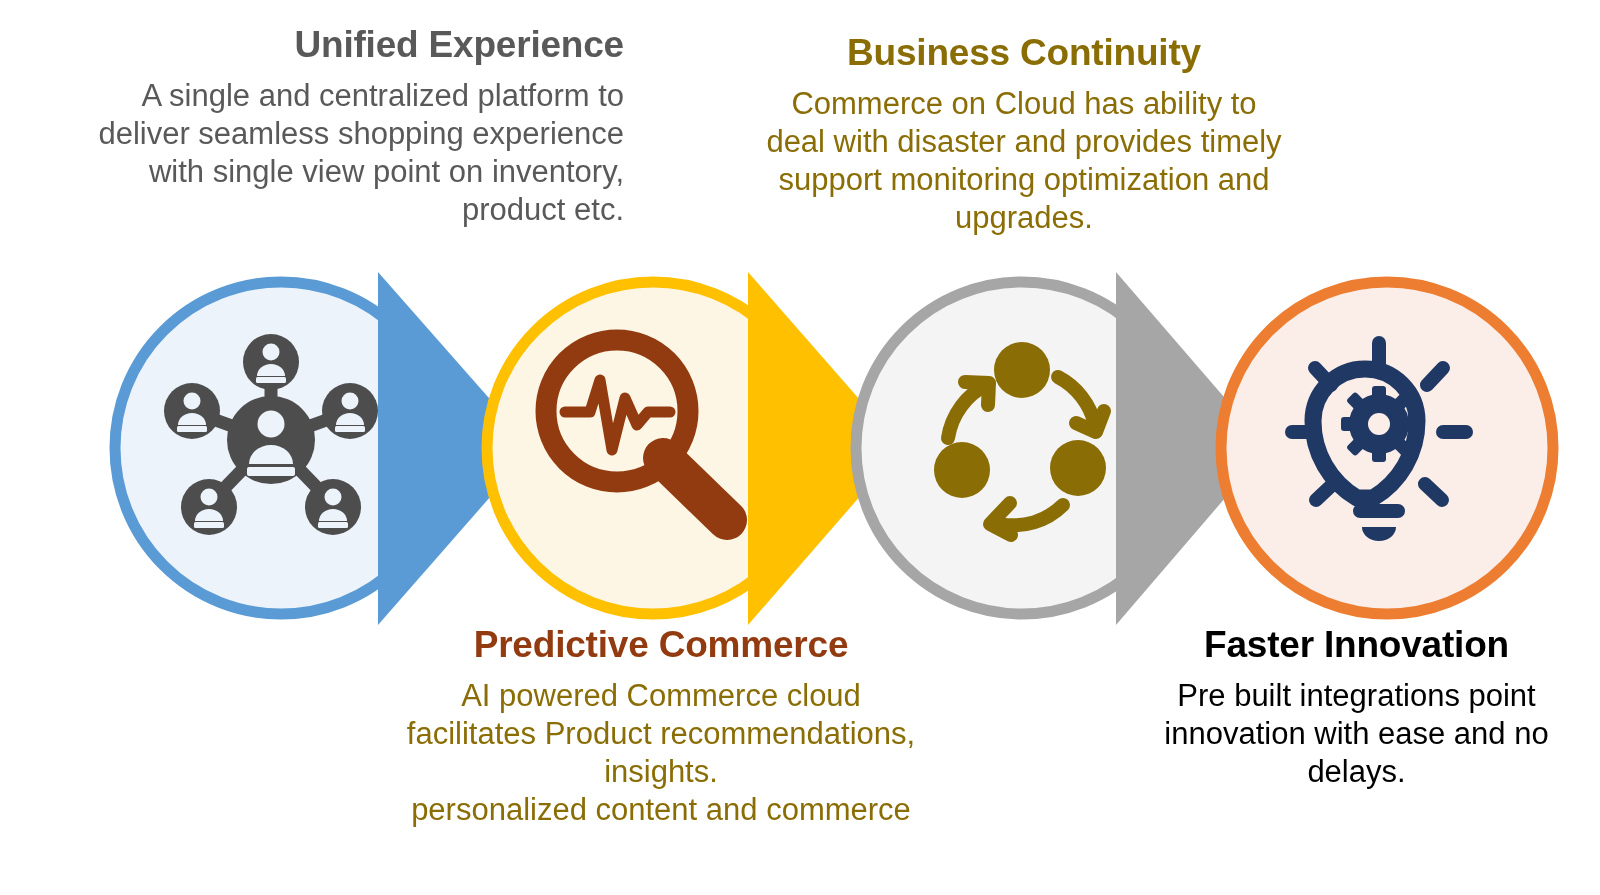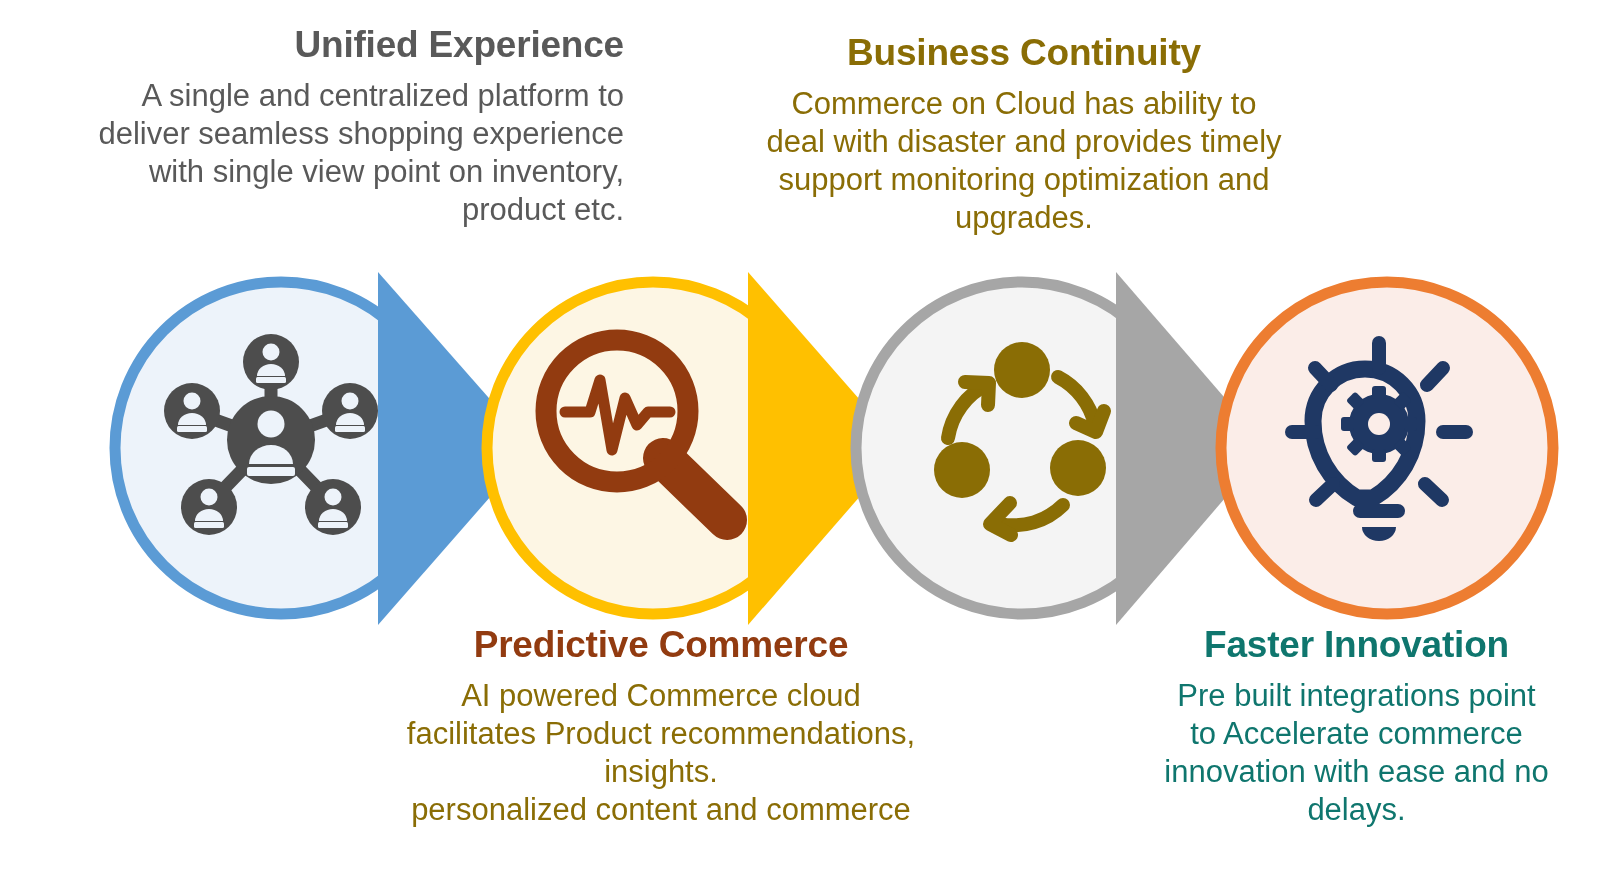--- a/index.html
+++ b/index.html
@@ -42,21 +42,21 @@
 
   #block-unified        { left: 24px;   top: 22px;  width: 600px; }
   #block-continuity     { left: 754px;  top: 30px;  width: 540px; }
   #block-predictive     { left: 366px;  top: 622px; width: 590px; }
   #block-innovation     { left: 1144px; top: 622px; width: 425px; }
 
   #block-unified    .tb-title, #block-unified    .tb-body { color: #595959; text-align: right; }
   #block-continuity .tb-title, #block-continuity .tb-body { color: #8a6d05; }
   #block-predictive .tb-title { color: #923B10; }
   #block-predictive .tb-body  { color: #8a6d05; margin-top: 7px; }
-  #block-innovation .tb-title, #block-innovation .tb-body { color: #0f766e; }
+  #block-innovation .tb-title, #block-innovation .tb-body { color: #000000; }
 
   
   #diagram {
     position: absolute;
     left: 0;
     top: 0;
     width: 1600px;
     height: 895px;
     pointer-events: none;
   }
@@ -240,19 +240,18 @@
       <div>facilitates Product recommendations,</div>
       <div>insights.</div>
       <div>personalized content and commerce</div>
     </div>
   </div>
 
   <div class="textblock" id="block-innovation">
     <div class="tb-title">Faster Innovation</div>
     <div class="tb-body">
       <div>Pre built integrations point</div>
-      <div>to Accelerate commerce</div>
       <div>innovation with ease and no</div>
       <div>delays.</div>
     </div>
   </div>
 
 </div>
 
 </body></html>

